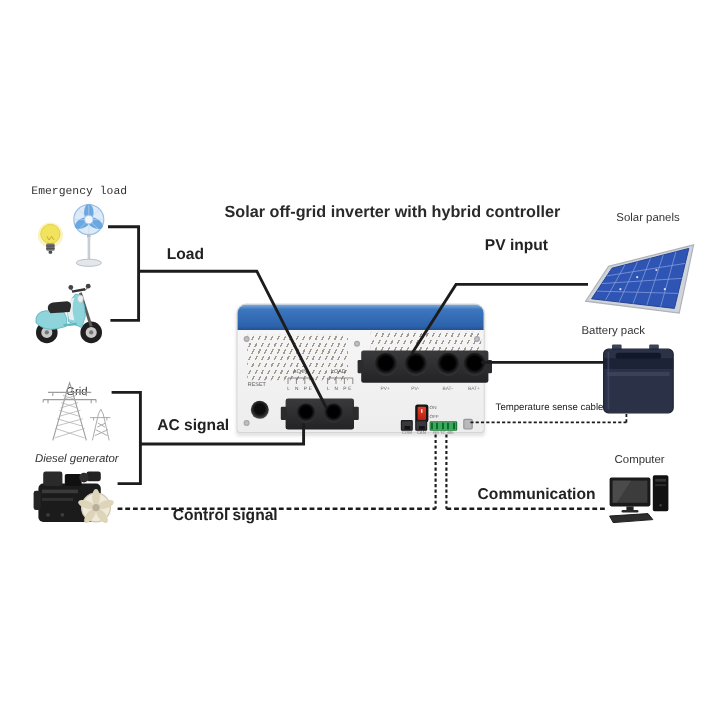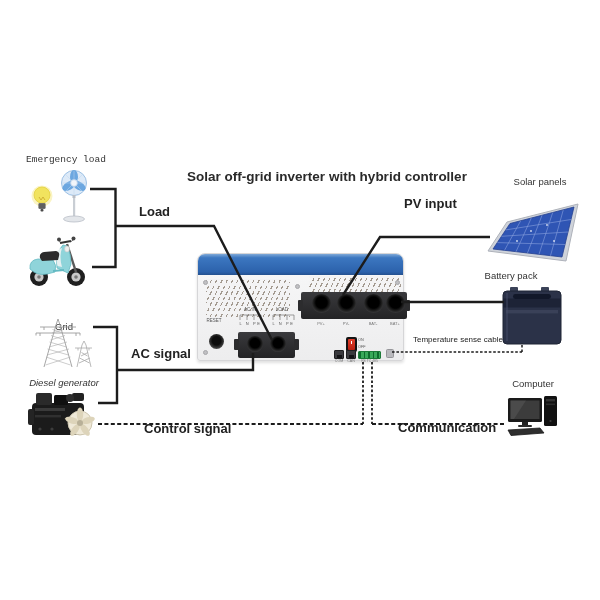--- a/index.html
+++ b/index.html
@@ -61,21 +61,21 @@
   <div class="lbl node" style="left:46px;top:301px;width:36px;margin-top:20px;">Grid</div>
   <div class="lbl node" style="left:24px;top:377px;width:80px;font-style:italic;">Diesel generator</div>
   <div class="lbl node" style="left:508px;top:176px;width:64px;">Solar panels</div>
   <div class="lbl node" style="left:480px;top:270px;width:62px;">Battery pack</div>
   <div class="lbl node" style="left:507px;top:378px;width:52px;">Computer</div>
 
   <div class="lbl big" style="left:139px;top:204px;">Load</div>
   <div class="lbl big" style="left:404px;top:196px;">PV input</div>
   <div class="lbl big" style="left:131px;top:346px;">AC signal</div>
   <div class="lbl big" style="left:144px;top:404px;margin-top:17px;">Control signal</div>
-  <div class="lbl big" style="left:398px;top:420px;">Communication</div>
+  <div class="lbl big" style="left:398px;top:404px;">Communication</div>
   <div class="lbl tiny" style="left:413px;top:335px;">Temperature sense cable</div>
 
   <svg class="icon" style="left:31px;top:183px;" width="26" height="34" viewBox="0 0 26 34">
     <circle cx="11" cy="13" r="10.5" fill="#faf4c4"></circle>
     <circle cx="11" cy="12" r="8" fill="#f1e35e" stroke="#e3cf3e" stroke-width="0.8"></circle>
     <path d="M8,14 L10,17 L12,14 L14,17" stroke="#c9a52a" stroke-width="0.8" fill="none"></path>
     <rect x="7.5" y="20" width="7" height="6" rx="1" fill="#707070"></rect>
     <line x1="7.5" y1="22" x2="14.5" y2="22" stroke="#4a4a4a" stroke-width="0.8"></line>
     <line x1="7.5" y1="24" x2="14.5" y2="24" stroke="#4a4a4a" stroke-width="0.8"></line>
     <rect x="9.5" y="26" width="3" height="2.5" rx="1" fill="#4a4a4a"></rect>

